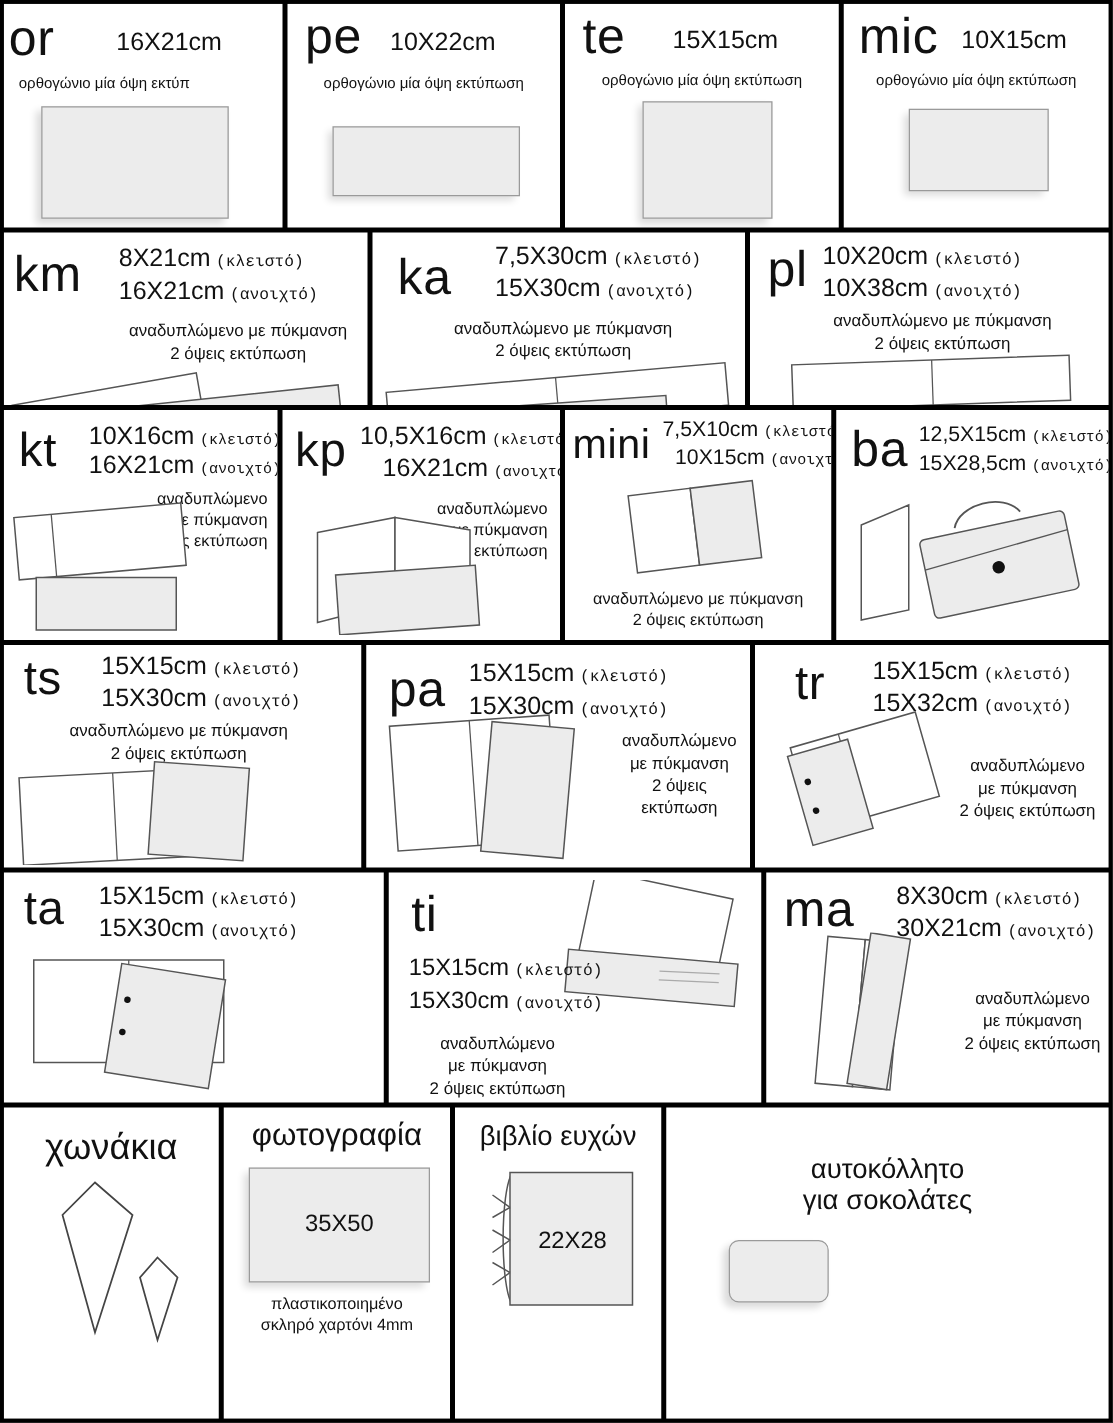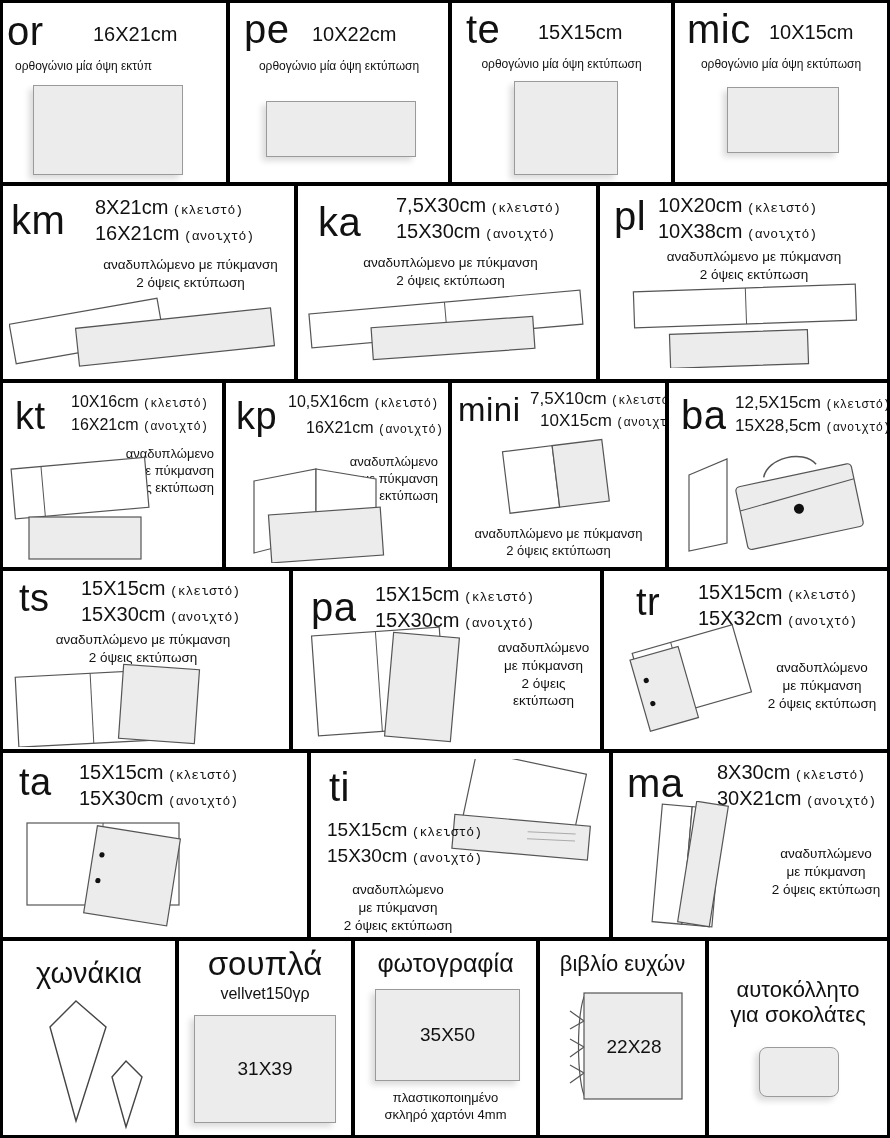--- a/index.html
+++ b/index.html
@@ -10,21 +10,21 @@
     display:flex; flex-direction:column; gap:4px;
     font-family:"Liberation Sans","DejaVu Sans",sans-serif; color:#111;
   }
   .row{ display:flex; gap:4px; width:100%; flex-shrink:0; }
   .row.last{ flex:1; }
   .cell{ position:relative; background:#fff; overflow:hidden; flex-shrink:0; height:100%; }
   .cell.fill{ flex:1; }
   .code{ position:absolute; font-size:40px; line-height:1; letter-spacing:.5px; }
   .szline{ position:absolute; white-space:nowrap; }
   .dim{ font-size:20px; }
-  .d18{ font-size:16px;text-align:center; } .d17{ font-size:17px; } .d19{ font-size:19px; }
+  .d18{ font-size:20px;text-align:center; } .d17{ font-size:17px; } .d19{ font-size:19px; }
   .note{ font-size:13px;font-family:Liberation Mono, monospace; }
   .n12{ font-size:12px; }
   .fold{ position:absolute; font-size:13.5px; line-height:1.32; text-align:center; }
   .fold.right{ text-align:right; }
   .desc{ position:absolute; font-size:12px; white-space:nowrap; }
   .art{ position:absolute; }
   .paper{
     position:absolute; background:#ececec; border:1px solid #9a9a9a;
     box-shadow:-4px 4px 6px rgba(0,0,0,.14);
     display:flex; align-items:center; justify-content:center; font-size:19px;
@@ -61,21 +61,21 @@
     </div>
 
     <div class="cell fill">
       <div class="code" style="left:12px;top:6px">mic</div>
       <div class="szline" style="left:94px;top:18px"><span class="dim">10X15cm</span></div>
       <div class="desc" style="left:0;top:54px;width:100%;text-align:center">ορθογώνιο μία όψη εκτύπωση</div>
       <div class="paper" style="left:52px;top:84px;width:112px;height:66px"></div>
     </div>
   </div>
 
-  <div class="row" style="height:193px">
+  <div class="row" style="height:138px">
 
     <div class="cell" style="width:291px">
       <div class="code" style="left:8px;top:14px">km</div>
       <div class="szline" style="left:92px;top:10px"><span class="dim">8X21cm</span> <span class="note">(κλειστό)</span></div>
       <div class="szline" style="left:92px;top:36px"><span class="dim">16X21cm</span> <span class="note">(ανοιχτό)</span></div>
       <div class="fold" style="left:95px;top:70px;width:185px">
         <div>αναδυπλώμενο με πύκμανση</div>
         <div>2 όψεις εκτύπωση</div>
       </div>
       <svg class="art" style="left:6px;top:98px" width="278" height="84" viewBox="0 0 278 84">
@@ -307,27 +307,20 @@
   <div class="row last">
 
     <div class="cell" style="width:172px">
       <div class="title" style="top:16px;font-size:29px">χωνάκια</div>
       <svg class="art" style="left:25px;top:58px" width="120" height="132" viewBox="0 0 120 132">
         <polygon points="48,2 78,28 48,122 22,28" fill="#fff" stroke="#444" stroke-width="1.4"></polygon>
         <polygon points="98,62 114,78 98,128 84,78" fill="#fff" stroke="#444" stroke-width="1.4"></polygon>
       </svg>
     </div>
 
-    <div class="cell" style="width:172px">
-      <div class="title" style="top:4px;font-size:33px">σουπλά</div>
-      <div class="title" style="top:44px;font-size:16px">vellvet150γρ</div>
-      <div class="paper" style="left:15px;top:74px;width:142px;height:108px">
-        <span>31X39</span>
-      </div>
-    </div>
 
     <div class="cell" style="width:181px">
       <div class="title" style="top:8px;font-size:25px">φωτογραφία</div>
       <div class="paper" style="left:20px;top:48px;width:145px;height:92px">
         <span>35X50</span>
       </div>
       <div class="fold" style="left:0;top:148px;width:100%;font-size:13px">
         <div>πλαστικοποιημένο</div>
         <div>σκληρό χαρτόνι 4mm</div>
       </div>

